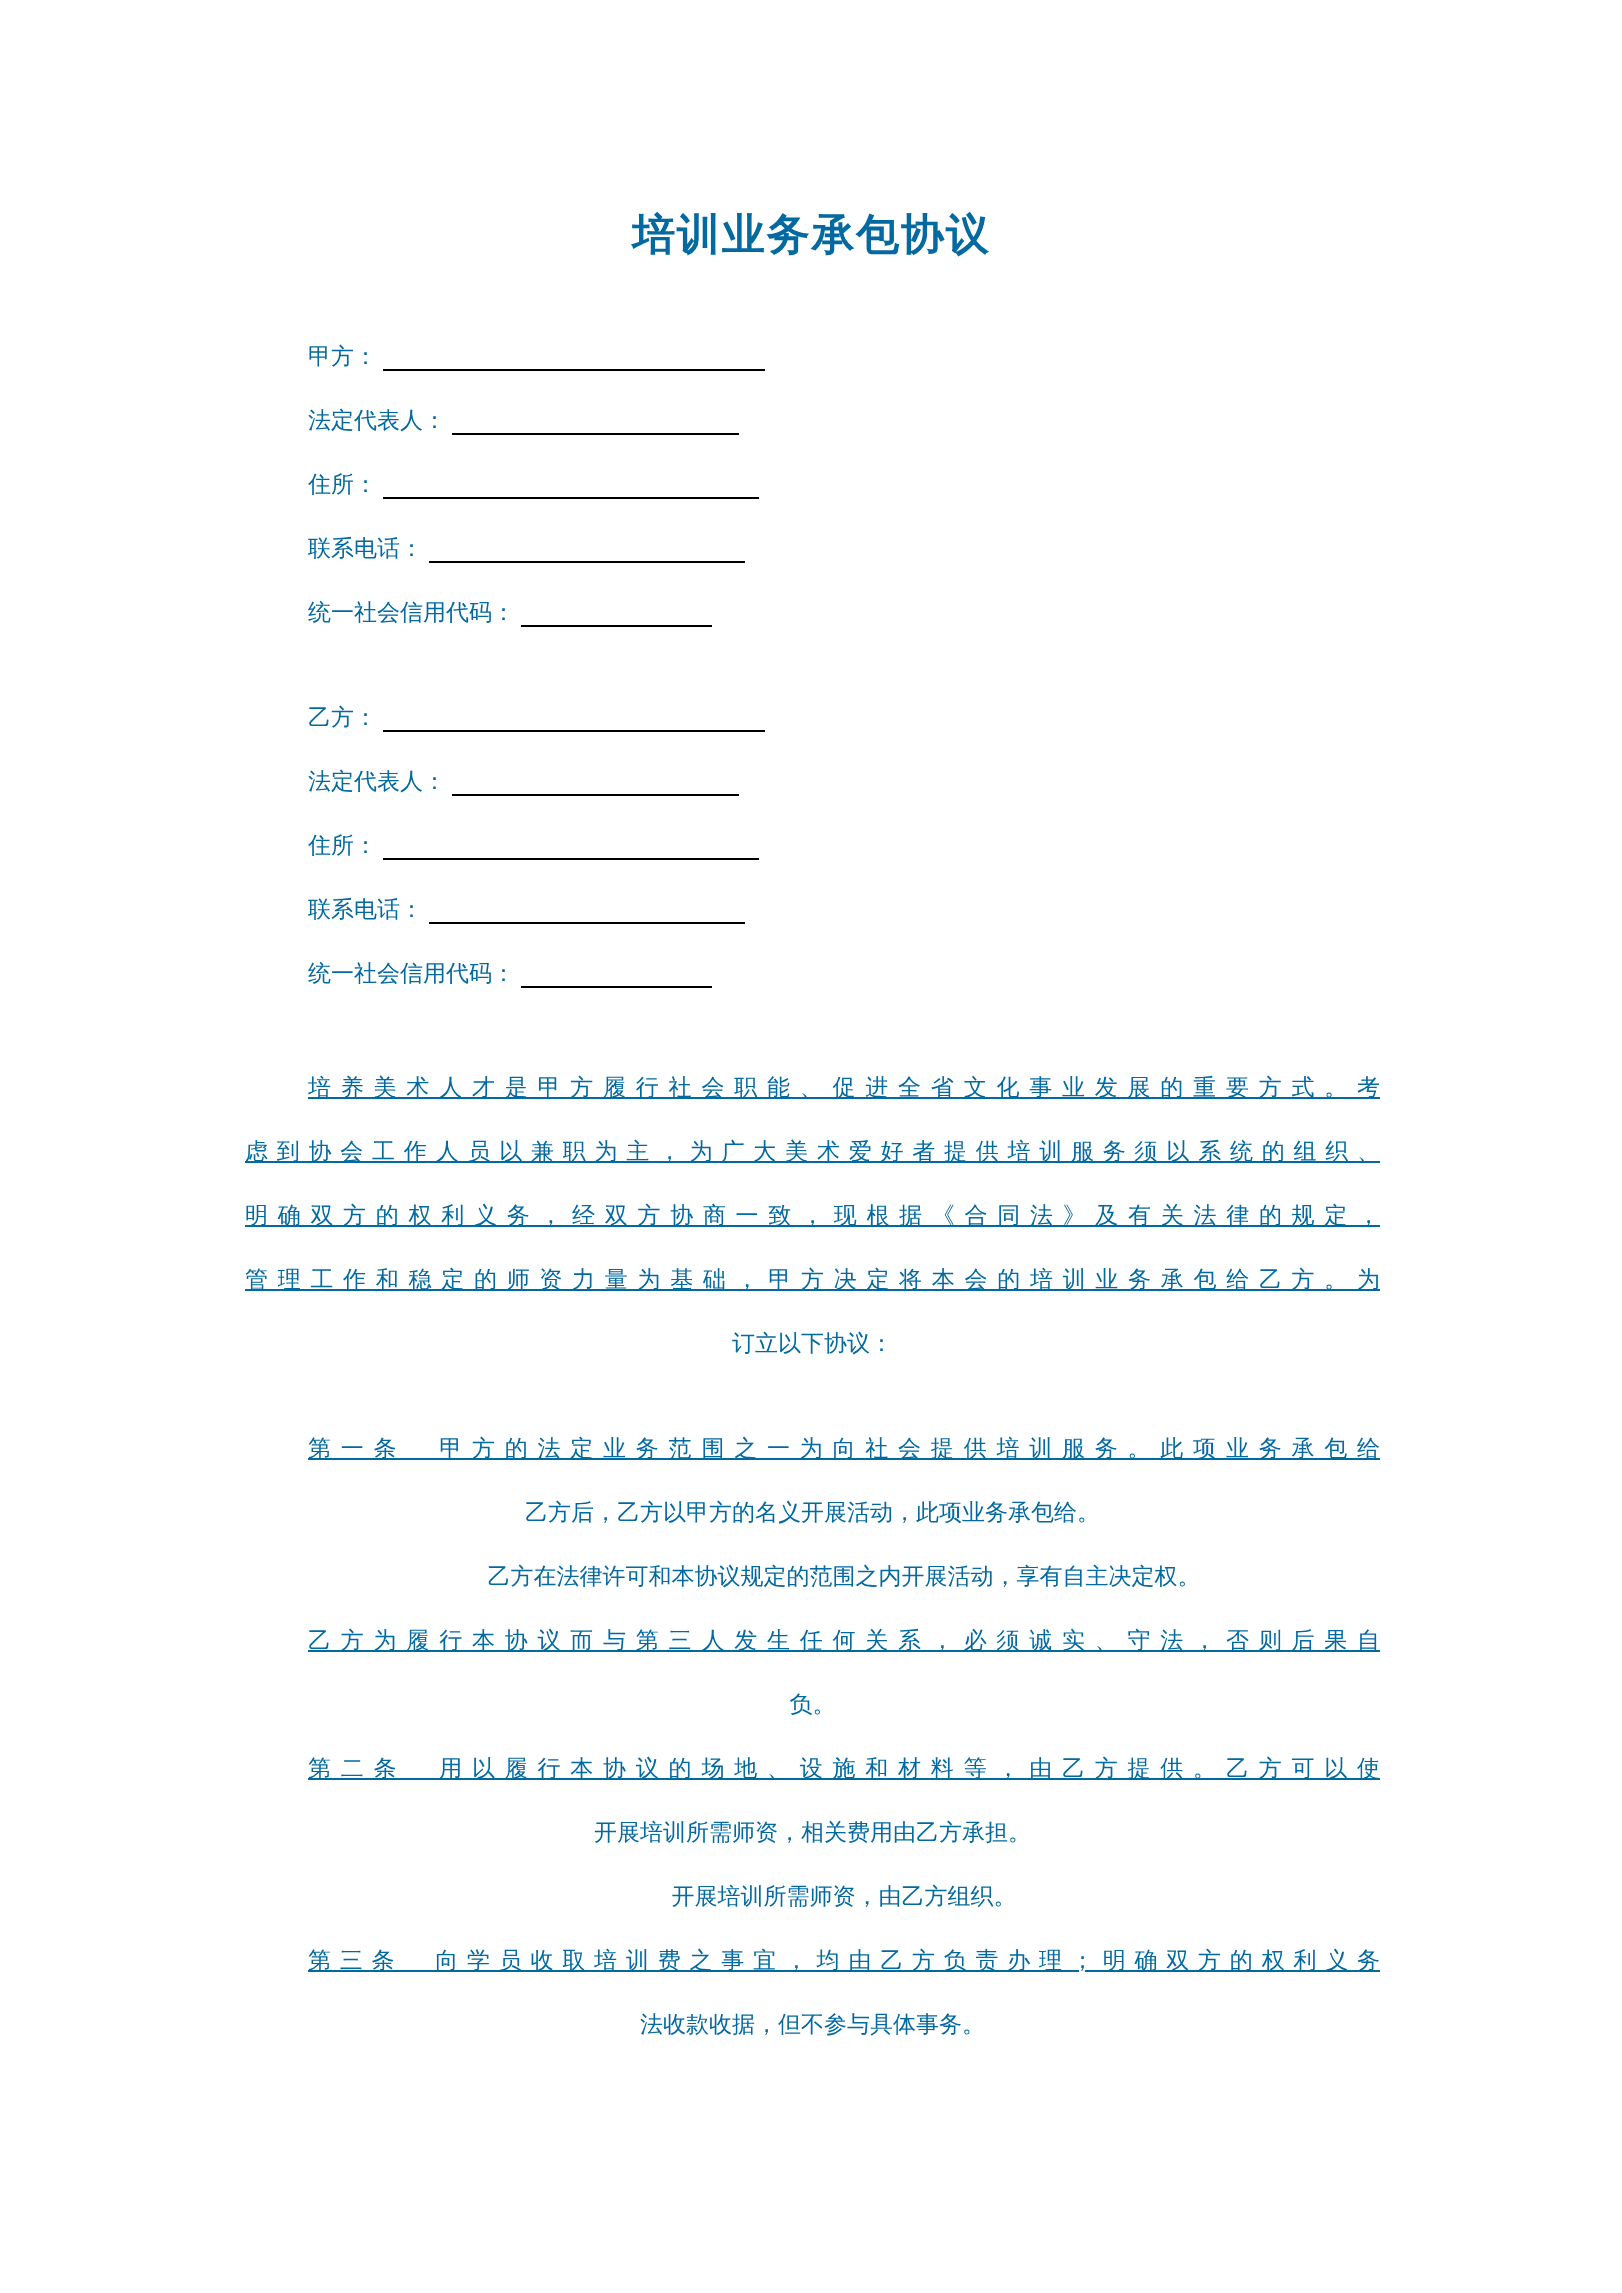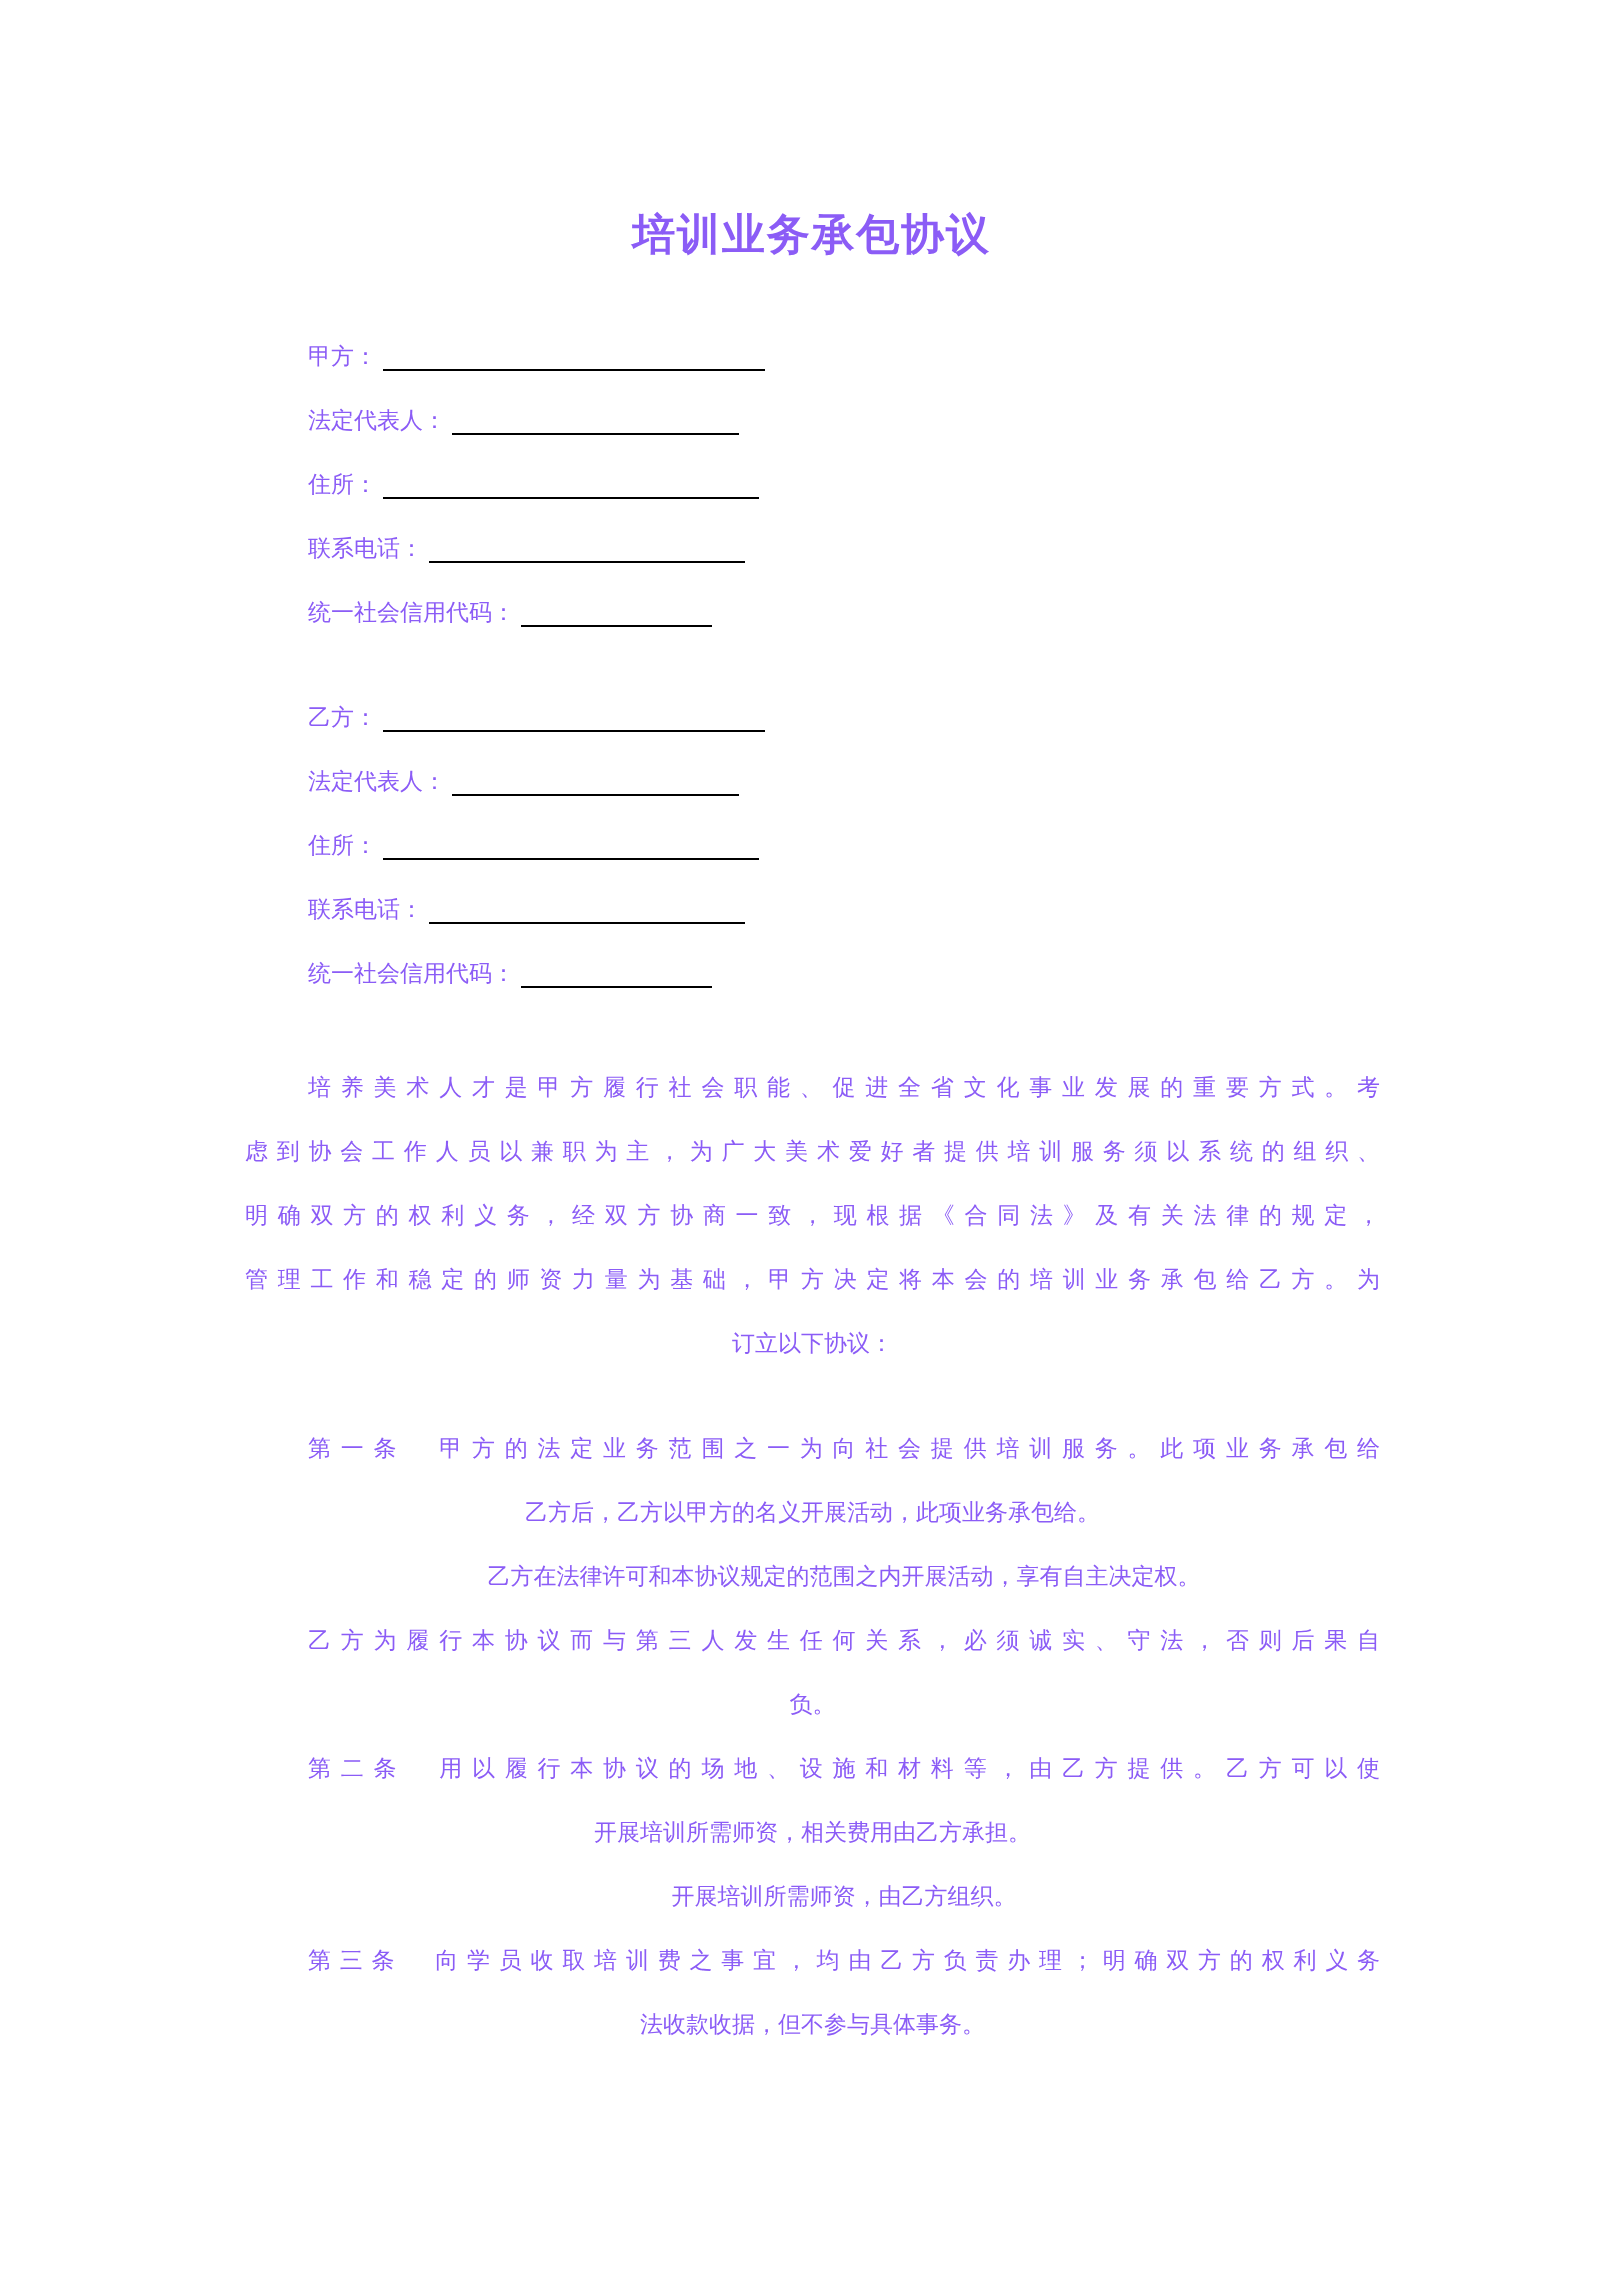--- a/index.html
+++ b/index.html
@@ -5,21 +5,21 @@
   html, body {
     margin: 0;
     padding: 0;
     background: #ffffff;
   }
   .page {
     position: relative;
     width: 1623px;
     height: 2198px;
     background: #ffffff;
-    color: #8b5cf6;
+    color: #0369a1;
     font-family: "Liberation Serif", "DejaVu Serif", serif;
     overflow: hidden;
   }
   .doc-title {
     margin: 0;
     padding-top: 209px;
     text-align: center;
     font-size: 43px;
     line-height: 51px;
     font-weight: bold;
@@ -52,20 +52,21 @@
   .text-line {
     height: 64px;
     line-height: 64px;
     text-align: center;
     white-space: nowrap;
   }
   .text-line.fill {
     white-space: normal;
     text-align: justify;
     text-align-last: justify;
+    text-decoration: underline;
   }
   .text-line.indent { text-indent: 63px; }
 </style>
 </head>
 <body>
 
 <div class="page">
   <h1 class="doc-title">培训业务承包协议</h1>
 
   <div class="content">

